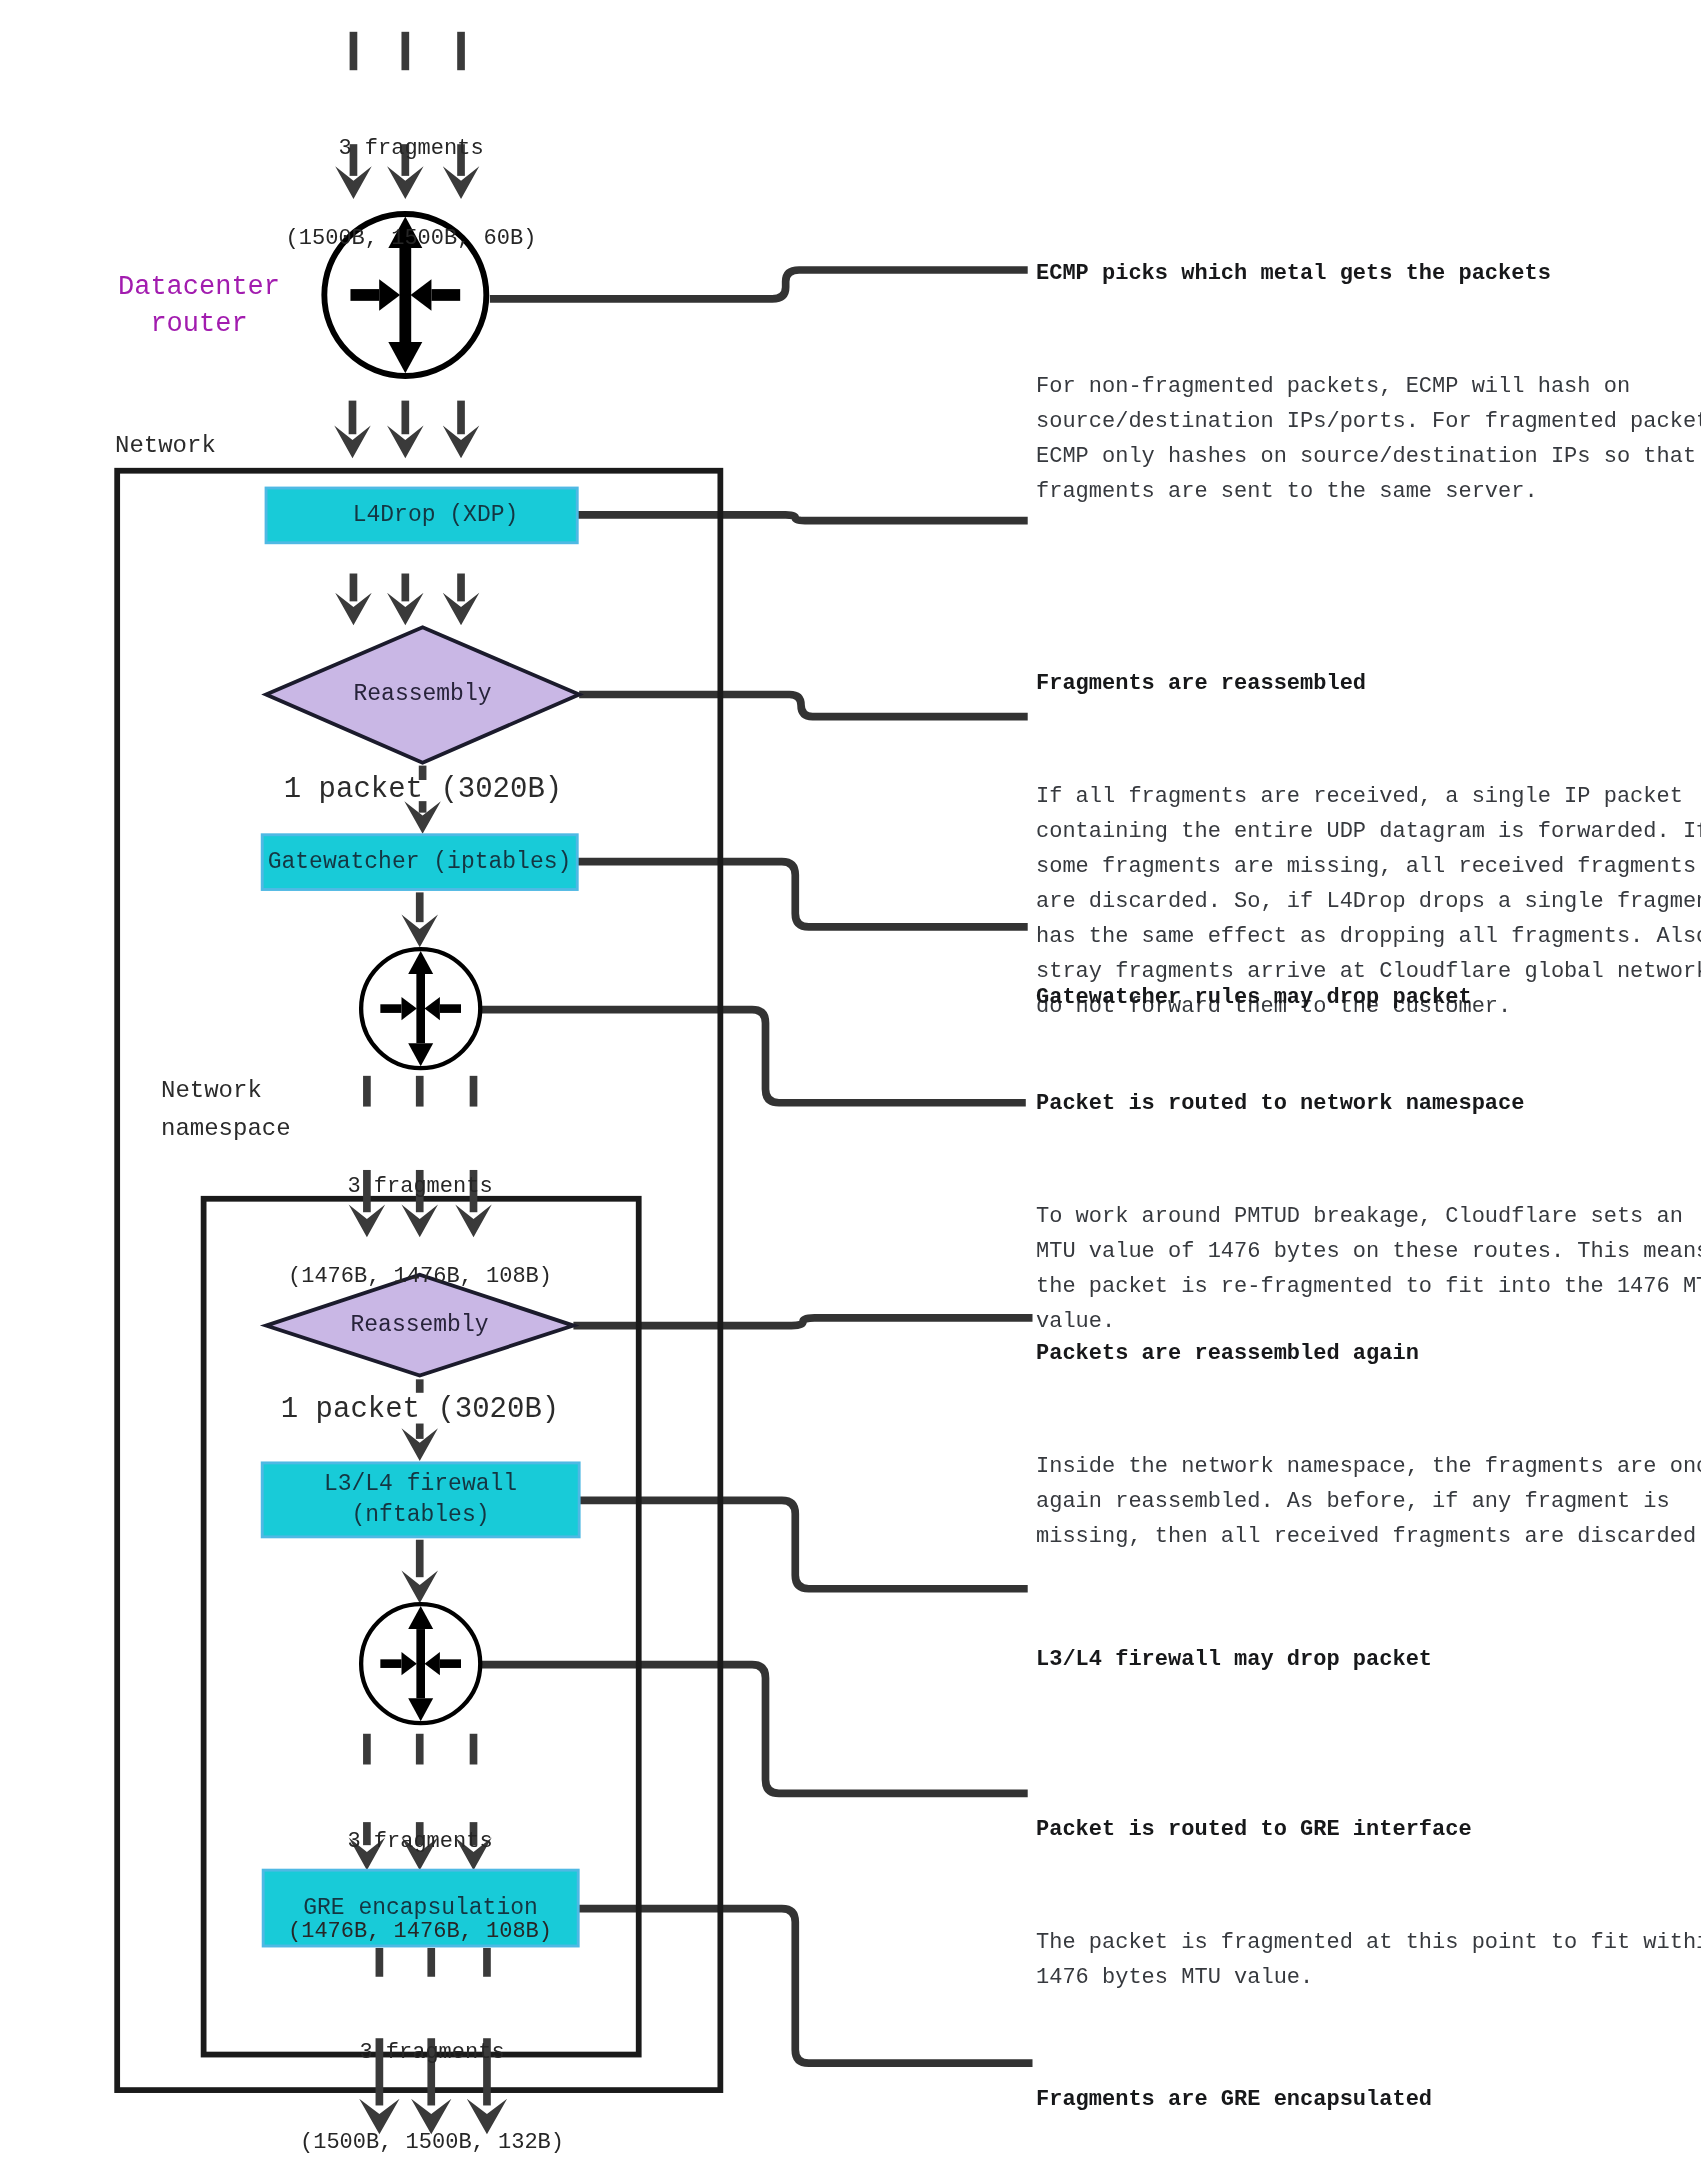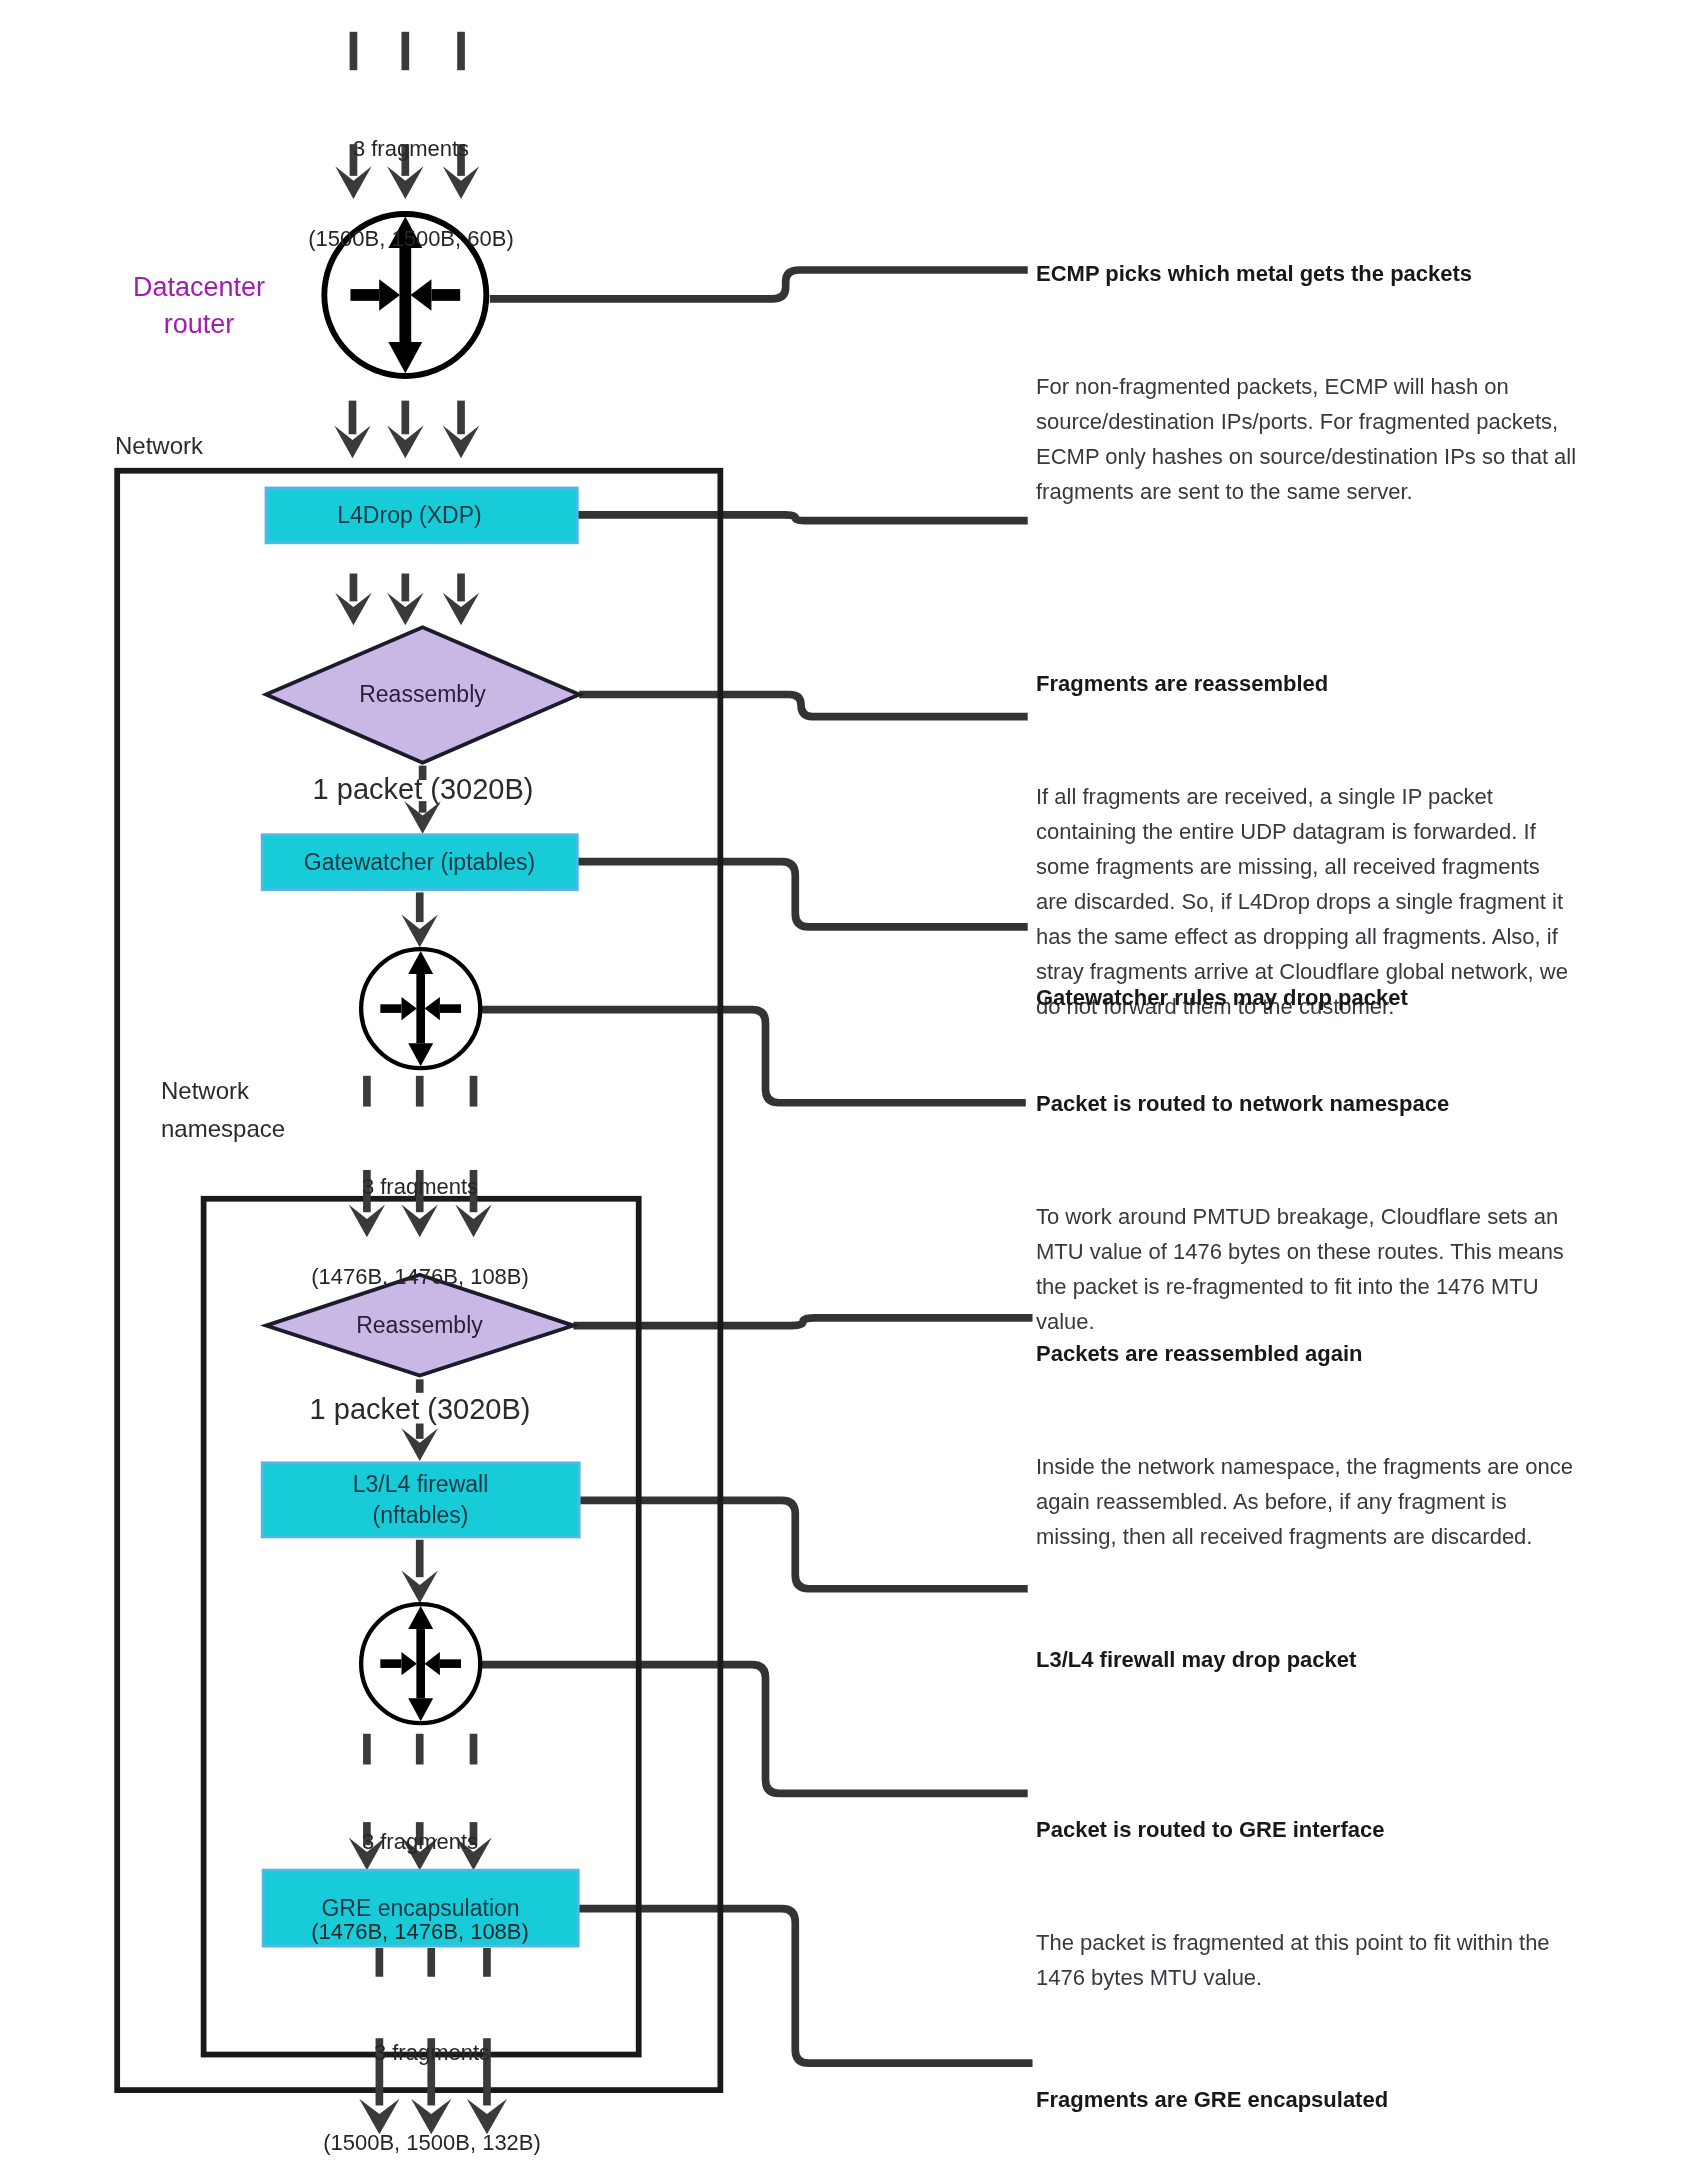--- a/index.html
+++ b/index.html
@@ -1,18 +1,18 @@
 <!DOCTYPE html>
 <html><head>
 <meta charset="utf-8">
 <style>
   html,body{margin:0;padding:0;background:#ffffff;}
   #canvas{
     position:relative;width:1701px;height:2168px;background:#ffffff;overflow:hidden;
-    font-family:Liberation Sans, sans-serif;color:#1a1a1a;border-radius:12px;
+    font-family:Liberation Mono, monospace;color:#1a1a1a;border-radius:12px;
   }
   #diagram-svg{position:absolute;left:0;top:0;}
   .lbl{position:absolute;white-space:pre;color:#262626;}
   .centered{transform:translateX(-50%);text-align:center;}
   .frag{font-size:22px;line-height:30px;}
   .dc-router{font-size:27px;line-height:37px;color:#a21caf;}
   .container-label{font-size:24px;line-height:38px;color:#2b2b2b;}
   .packet{font-size:29px;color:#2b2b2b;}
   .node-label{
     position:absolute;display:flex;align-items:center;justify-content:center;
@@ -170,21 +170,21 @@
 </div>
 
 <div class="lbl dc-router centered" style="left:199px;top:269px;">Datacenter
 router</div>
 <div class="lbl container-label" style="left:115px;top:434px;line-height:24px;">Network</div>
 <div class="lbl container-label" style="left:161px;top:1072px;">Network
 namespace</div>
 <div class="lbl packet centered" style="left:423px;top:773px;">1 packet (3020B)</div>
 <div class="lbl packet centered" style="left:420px;top:1393px;">1 packet (3020B)</div>
 
-<div class="node-label" style="left:254px;top:488px;width:311px;height:55px;">L4Drop (XDP)</div>
+<div class="node-label" style="left:280px;top:488px;width:311px;height:55px;">L4Drop (XDP)</div>
 <div class="node-label diamond-label" style="left:266px;top:627px;width:313px;height:135px;">Reassembly</div>
 <div class="node-label" style="left:262px;top:835px;width:315px;height:55px;">Gatewatcher (iptables)</div>
 <div class="node-label diamond-label" style="left:266px;top:1275px;width:307px;height:101px;">Reassembly</div>
 <div class="node-label" style="left:262px;top:1463px;width:317px;height:74px;">L3/L4 firewall
 (nftables)</div>
 <div class="node-label" style="left:263px;top:1870px;width:315px;height:76px;">GRE encapsulation</div>
 
 <div class="ann" style="top:186px;">
   <div class="ann-title">ECMP picks which metal gets the packets</div>
   <div class="ann-body">For non-fragmented packets, ECMP will hash on

